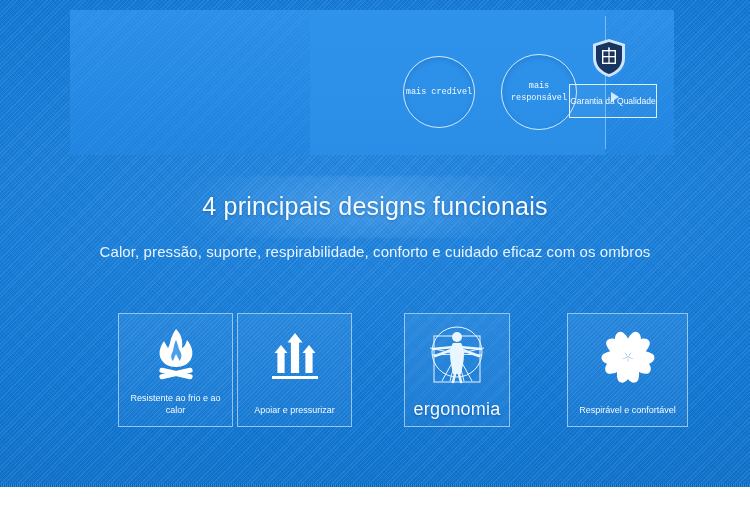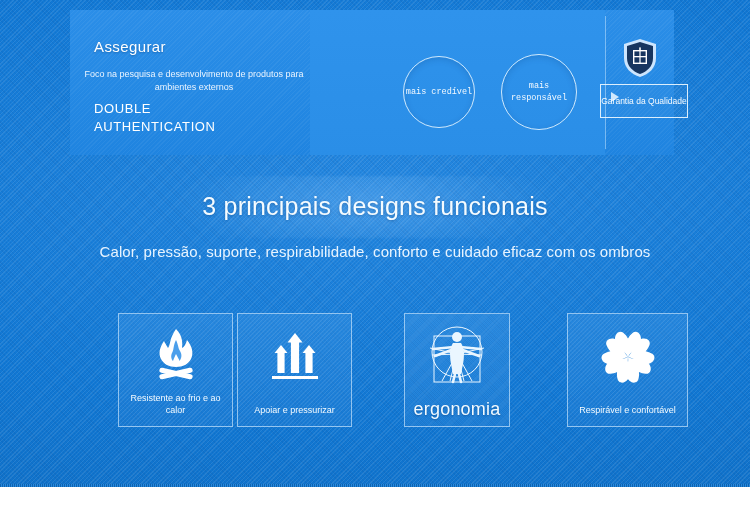--- a/index.html
+++ b/index.html
@@ -71,21 +71,21 @@
     position:absolute;left:295px;top:6px;width:1px;height:133px;
     background:rgba(190,225,255,.55);
   }
   .arrow{
     position:absolute;left:301px;top:82px;width:0;height:0;
     border-top:5px solid transparent;border-bottom:5px solid transparent;
     border-left:8px solid rgba(225,243,255,.9);
   }
   
   .badge-wrap{
-    position:absolute;left:566px;top:0;width:69px;height:145px;
+    position:absolute;left:535px;top:0;width:69px;height:145px;
   }
   .shield{
     position:absolute;left:-14px;top:28px;width:36px;height:40px;
   }
   .badge-box{
     position:absolute;left:-36px;top:74px;width:86px;height:32px;
     border:1px solid rgba(240,250,255,.9);
     display:flex;align-items:center;justify-content:center;text-align:center;
     color:#f4faff;font-size:8.5px;line-height:12px;
     background:rgba(255,255,255,.03);
@@ -132,28 +132,20 @@
   svg{display:block;}
 </style>
 </head>
 <body>
 
 <div class="stage">
   <div class="canvas"></div>
 
   <div class="hero">
 
-    <div class="hero-left">
-      <div class="hero-title">Assegurar</div>
-      <div class="hero-sub">Foco na pesquisa e desenvolvimento de produtos para ambientes externos</div>
-      <div class="hero-en">
-        <div>DOUBLE</div>
-        <div>AUTHENTICATION</div>
-      </div>
-    </div>
 
     <div class="circles">
       <div class="circle c1">
         <span>mais credível</span>
       </div>
       <div class="circle c2">
         <span>mais responsável</span>
       </div>
       <div class="divider"></div>
       <div class="arrow"></div>
@@ -172,21 +164,21 @@
           <rect x="17.2" y="9.4" width="1.6" height="3.2" fill="#ffffff"></rect>
         </svg>
       </div>
       <div class="badge-box">
         <span>Garantia da Qualidade</span>
       </div>
     </div>
   </div>
 
   <div class="glow"></div>
-  <div class="headline">3 principais designs funcionais</div>
+  <div class="headline">4 principais designs funcionais</div>
   <div class="subline">Calor, pressão, suporte, respirabilidade, conforto e cuidado eficaz com os ombros</div>
 
   <div class="card" id="card-1">
     <div class="ico">
       <svg width="54" height="58" viewBox="0 0 54 58">
         <path d="M27 3 C20 13 22 18 19 22 C16 17 15 15 15 15 C11 21 9 27 12 33 C14.5 38 20 41 27 41
                  C34 41 39.5 38 42 33 C45 27 43 20 38 14 C37 18 35 21 33 22 C34 14 32 8 27 3 Z" fill="#ffffff"></path>
         <path d="M27 14 C24 20 25 23 23.5 26 C21.5 29 22 33 24 35 C25 32 26 30 27 28
                  C28.5 31 30 33 30.5 35 C33 32 33 28 31 25 C29 22 29.5 19 27 14 Z" fill="#2b8ee8" opacity="0.85"></path>
         <g fill="#ffffff">

